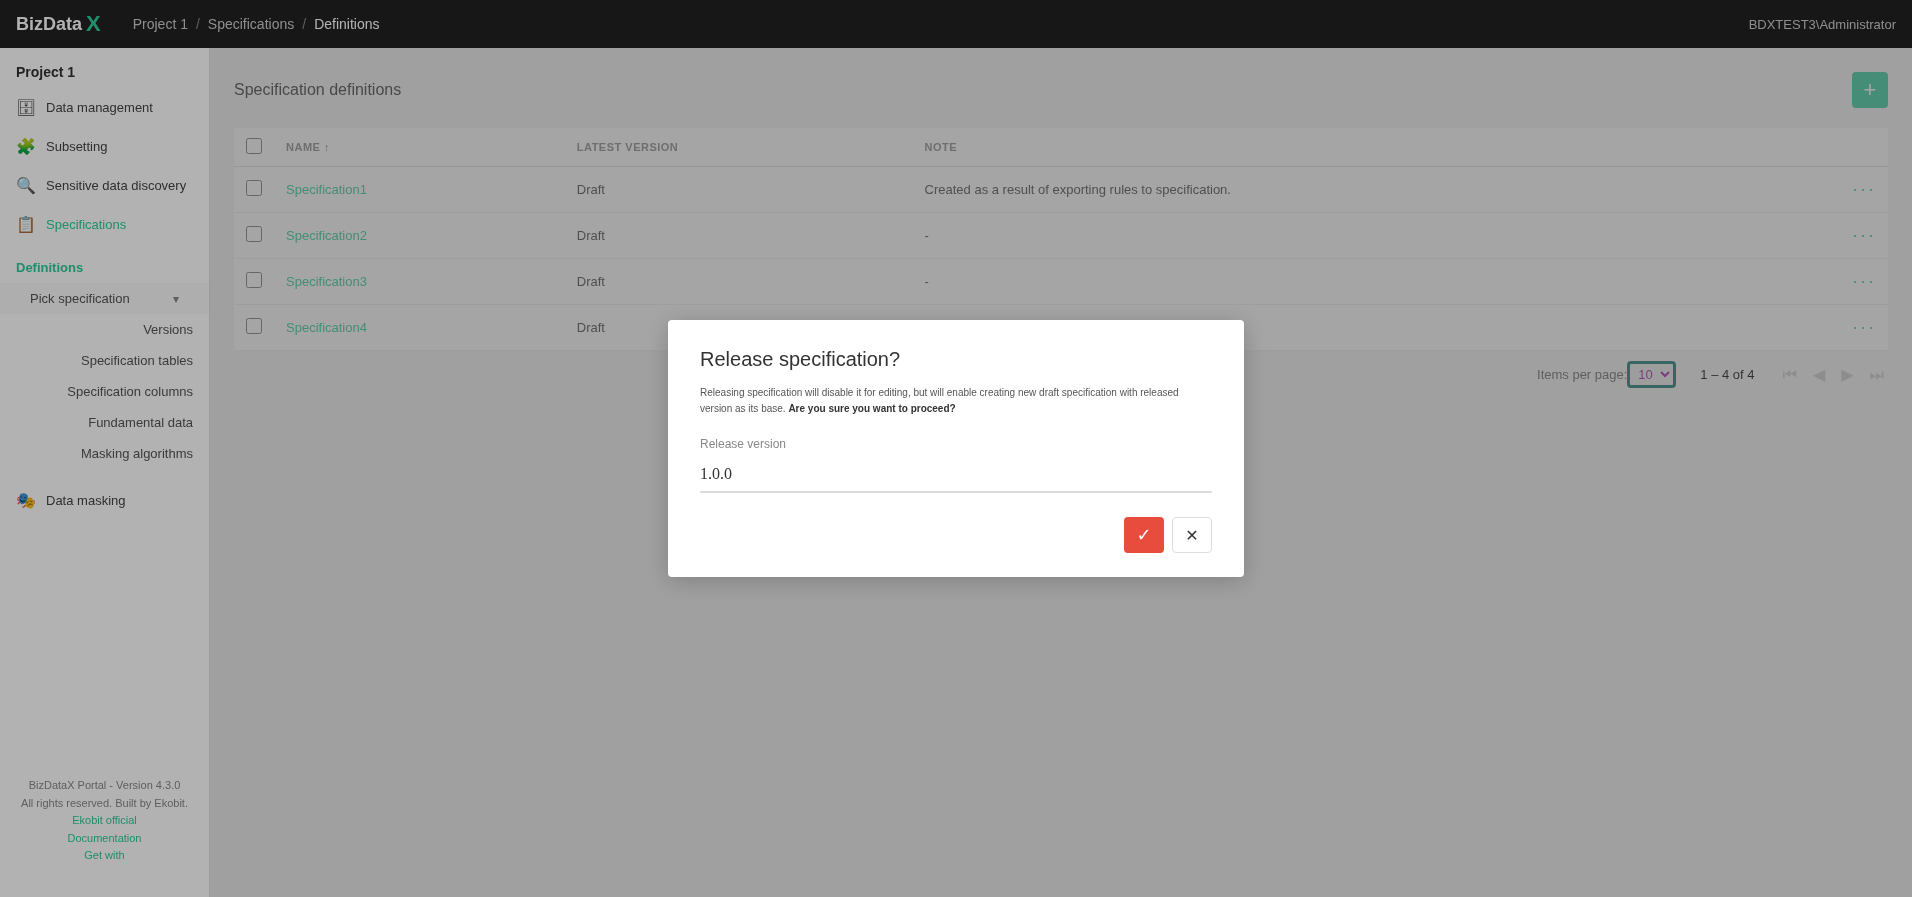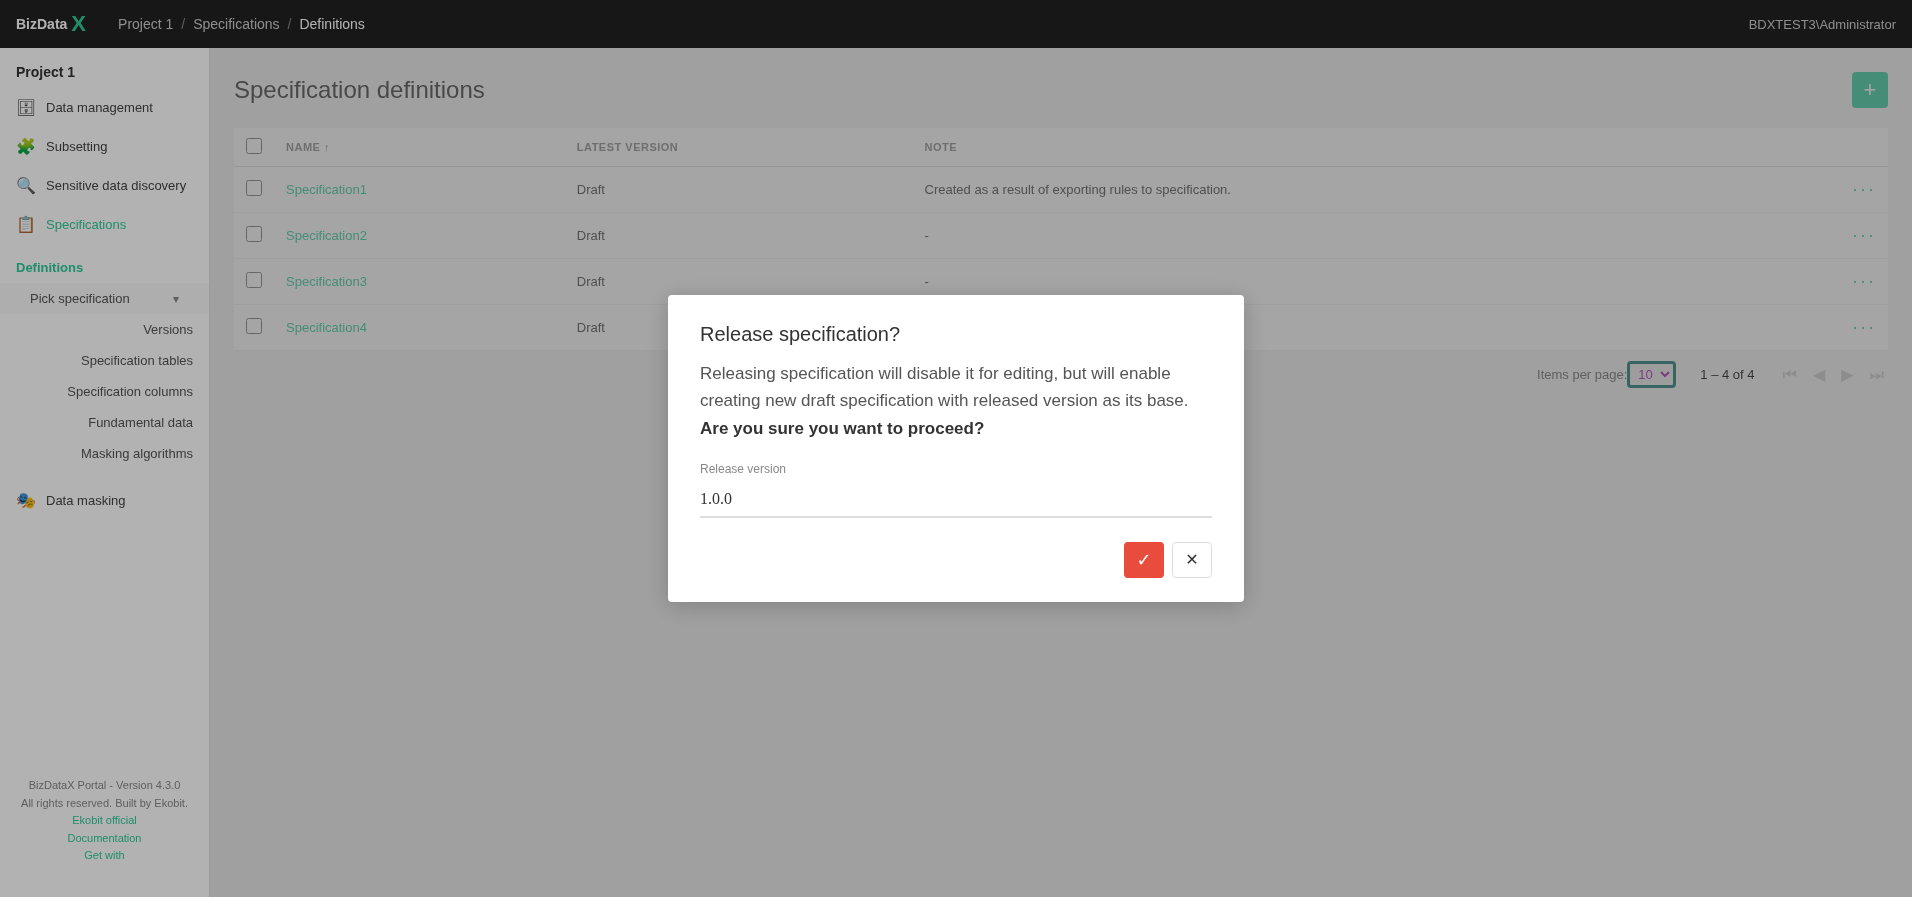--- a/index.html
+++ b/index.html
@@ -114,21 +114,21 @@
       position: relative;
     }
 
     .page-header {
       display: flex;
       align-items: center;
       justify-content: space-between;
       margin-bottom: 20px;
     }
     .page-title {
-      font-size: 24px;
+      font-size: 16px;
       font-weight: 300;
       color: #333;
     }
     .add-btn {
       background: #2ecc9a;
       color: #fff;
       border: none;
       width: 36px;
       height: 36px;
       border-radius: 4px;
@@ -216,21 +216,21 @@
       position: relative;
       z-index: 101;
     }
     .modal-title {
       font-size: 20px;
       font-weight: 400;
       color: #333;
       margin-bottom: 14px;
     }
     .modal-body {
-      font-size: 17px;
+      font-size: 10px;
       color: #555;
       line-height: 1.6;
       margin-bottom: 20px;
       margin-top: 8px;
     }
     .modal-body strong { color: #333; font-weight: 600; }
     .modal-field-label {
       font-size: 12px;
       color: #888;
       margin-bottom: 6px;
@@ -276,21 +276,21 @@
       display: flex;
       align-items: center;
       justify-content: center;
     }
 
     
     .cb { width: 16px; height: 16px; cursor: pointer; }
 
     
     .biz-logo {
-      font-size: 14px; font-weight: bold; color: #fff; margin-right: 4px; text-align: right;
+      font-size: 18px; font-weight: bold; color: #fff; margin-right: 4px; text-align: right;
     }
 
     
     .content-overlay {
       position: absolute; top: 0; left: 0; right: 0; bottom: 0;
       background: rgba(200,200,200,0.35);
       z-index: 10;
       pointer-events: none;
     }
   </style>

